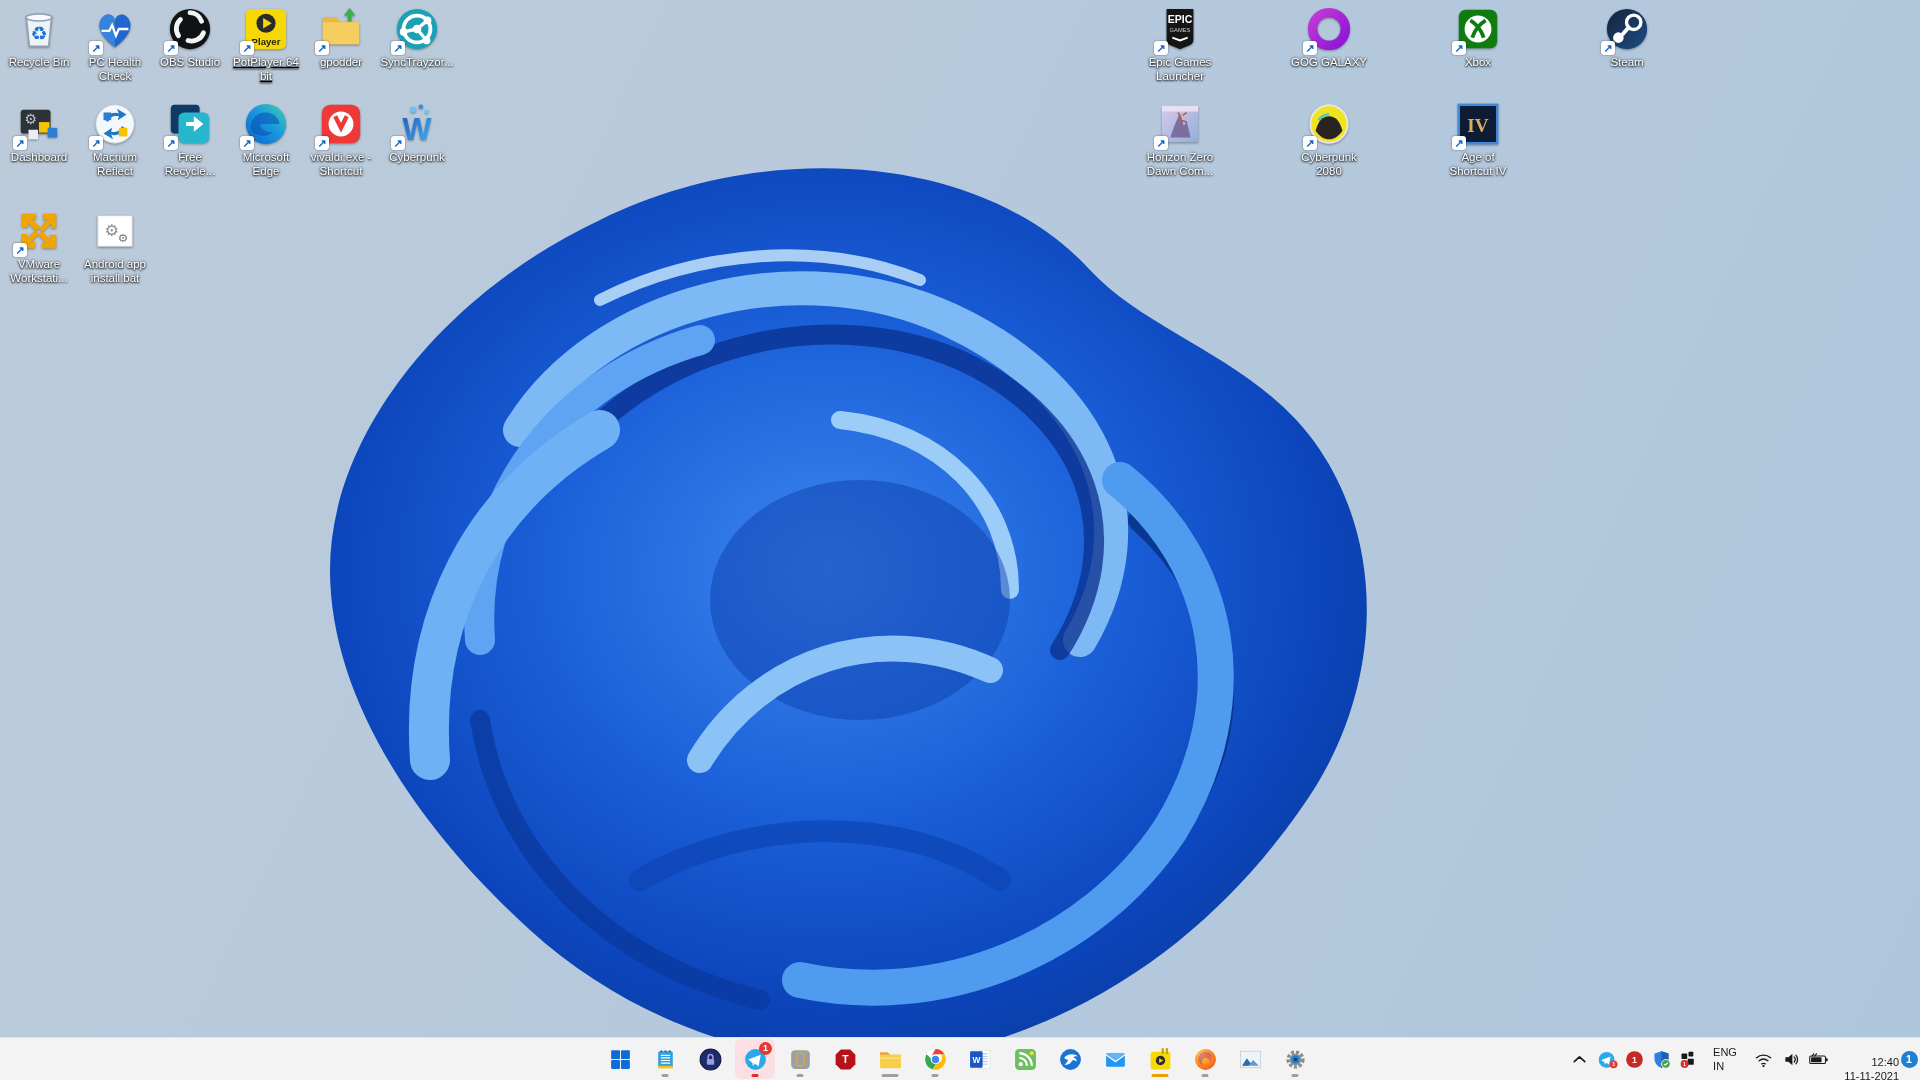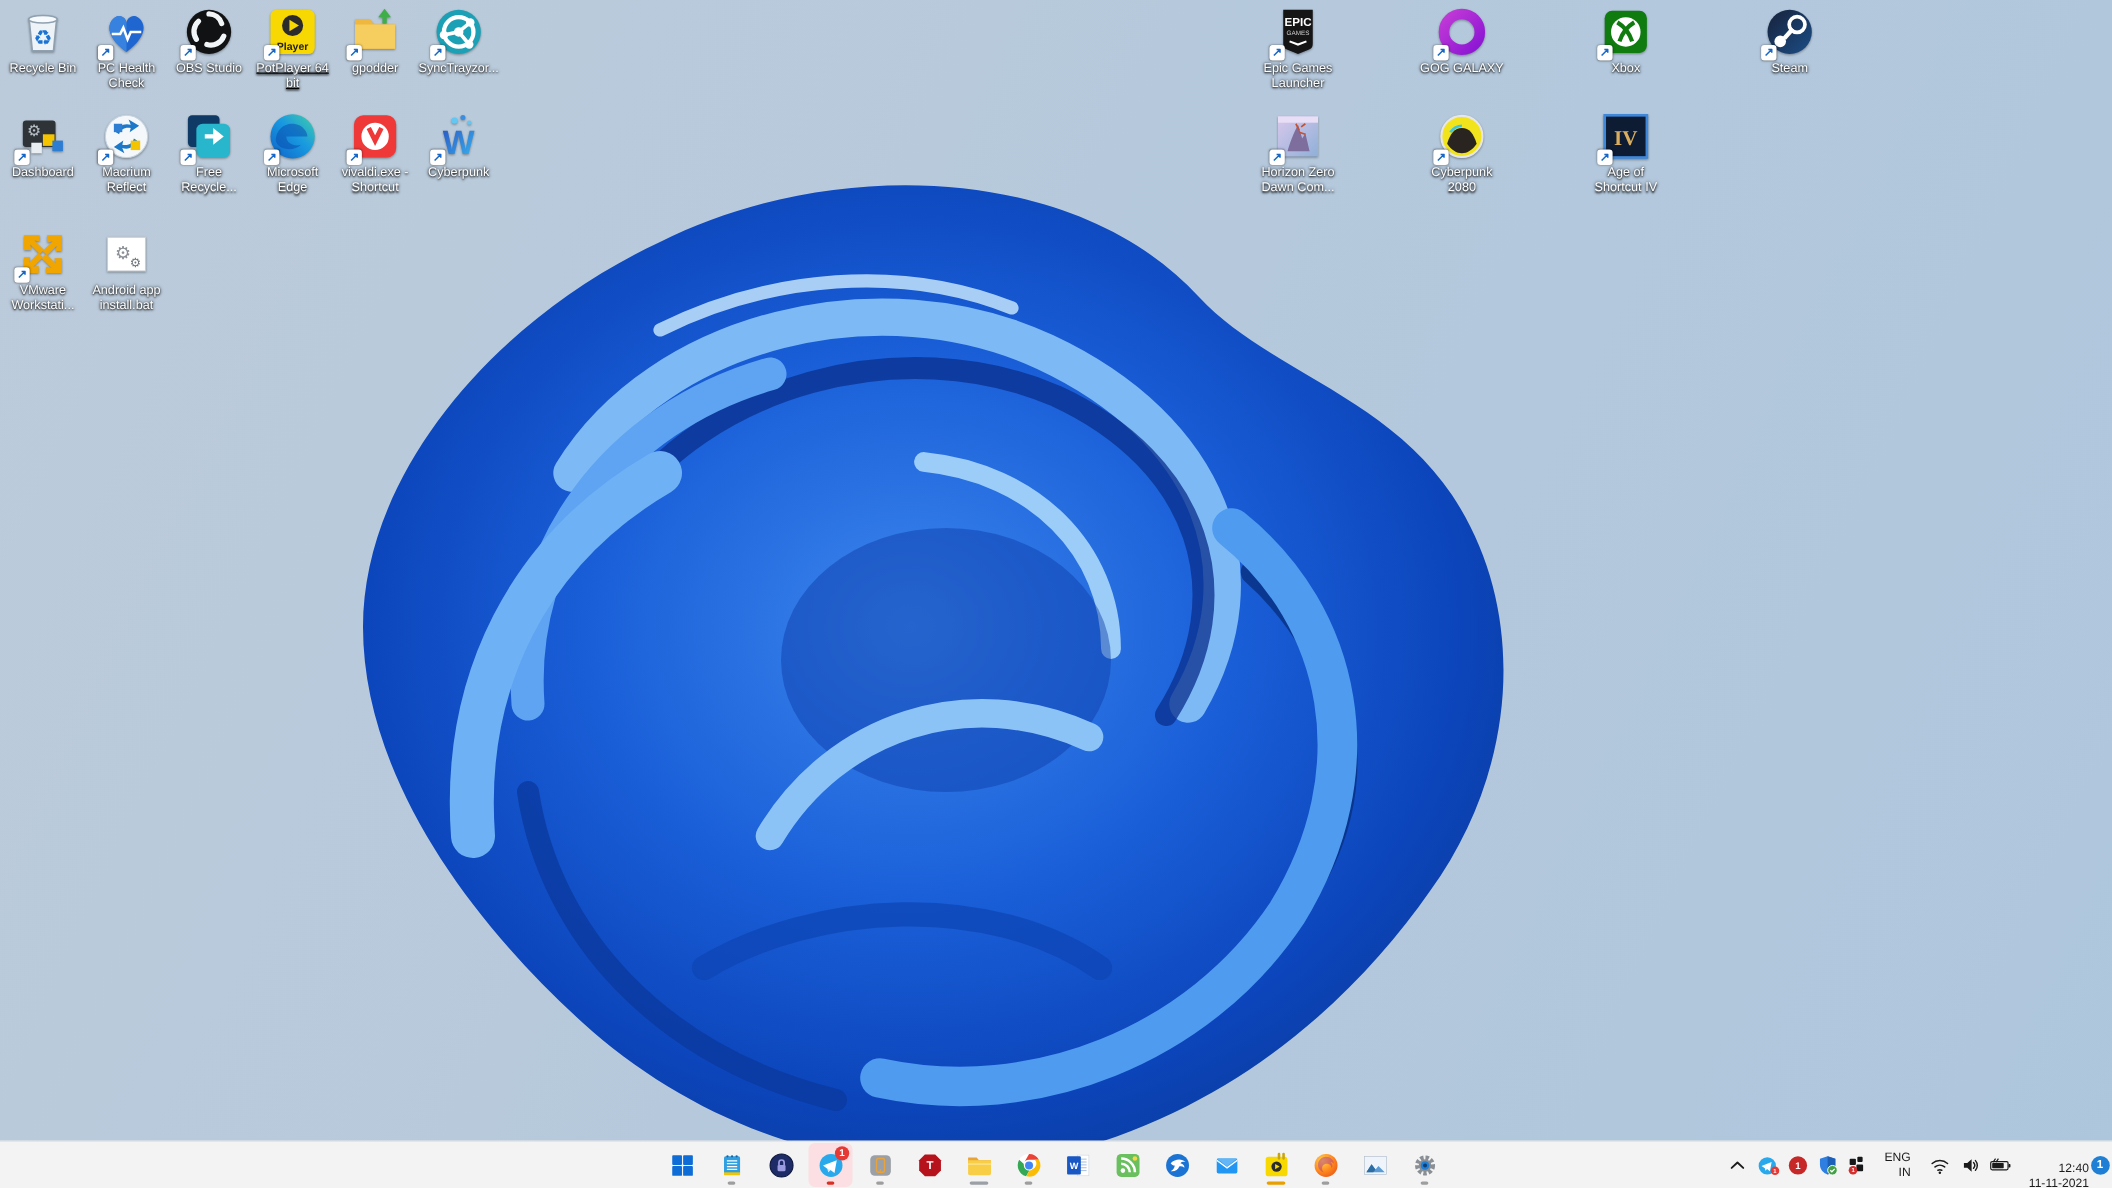--- a/index.html
+++ b/index.html
@@ -42,21 +42,21 @@
   .t-telegram{left:1594px;width:26px;}
   .t-red1{left:1621px;width:26px;}
   .t-shield{left:1648px;width:26px;}
   .t-black1{left:1675px;width:26px;}
   .t-lang{left:1703px;width:44px;}
   .t-wifi{left:1750px;width:27px;}
   .t-vol{left:1778px;width:27px;}
   .t-batt{left:1804px;width:29px;}
   .t-clock{left:1835px;width:66px;}
   .t-bell{left:1897px;width:24px;}
-  .tray-text{font-size:11px;color:#1b1b1b;text-align:right;line-height:1.3;}
+  .tray-text{font-size:11px;color:#1b1b1b;text-align:left;line-height:1.3;}
   .clock-text{font-size:11px;color:#1b1b1b;text-align:right;line-height:1.3;width:100%;padding-right:2px;margin-top:20px;}
   .bell-badge{width:17px;height:17px;border-radius:50%;background:#1f7fd4;color:#fff;
     font-size:10.5px;line-height:17px;text-align:center;font-weight:bold;}
 </style>
 </head>
 <body>
 
 <div class="wallpaper">
   <svg viewBox="0 0 1920 1080">
     <defs>

